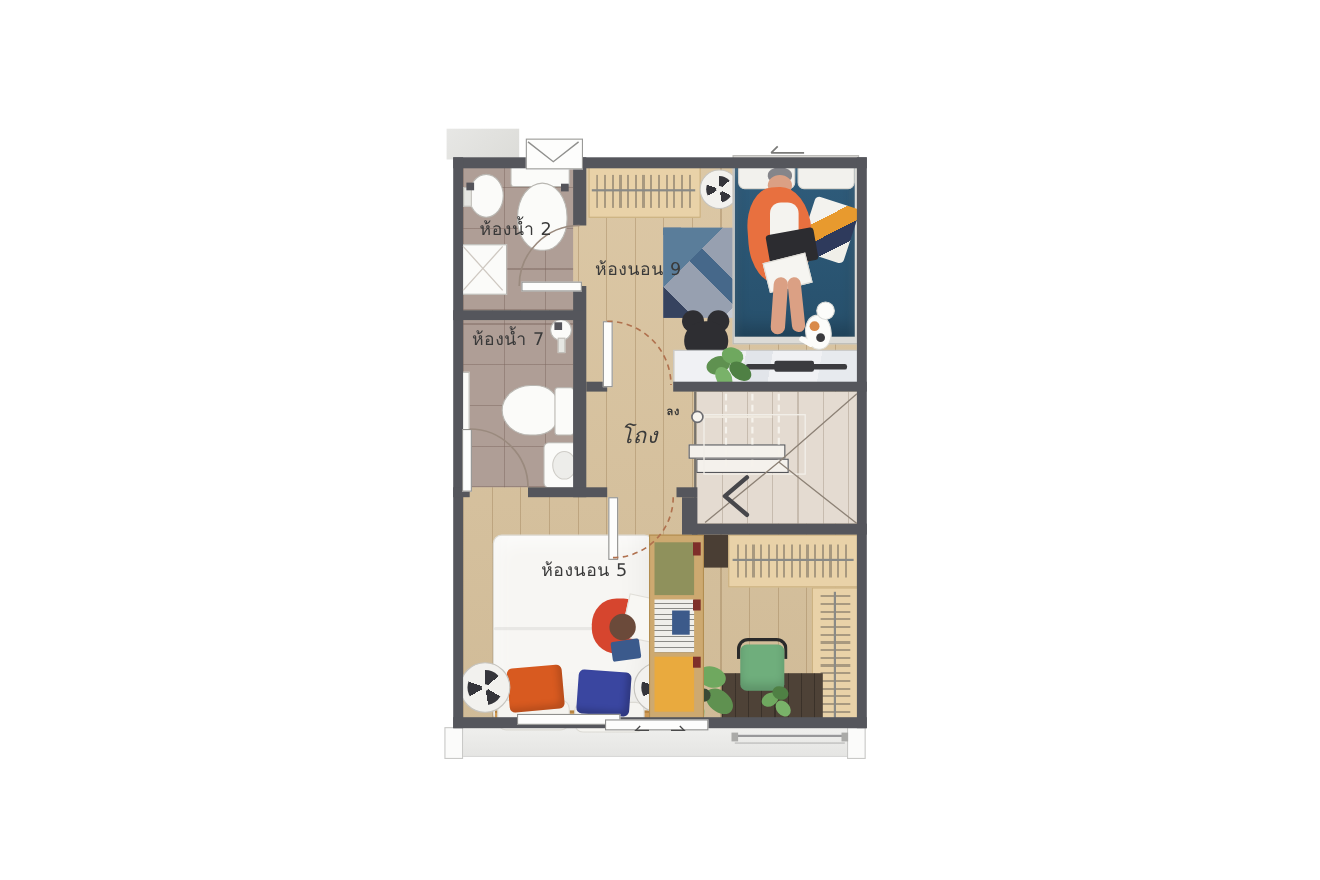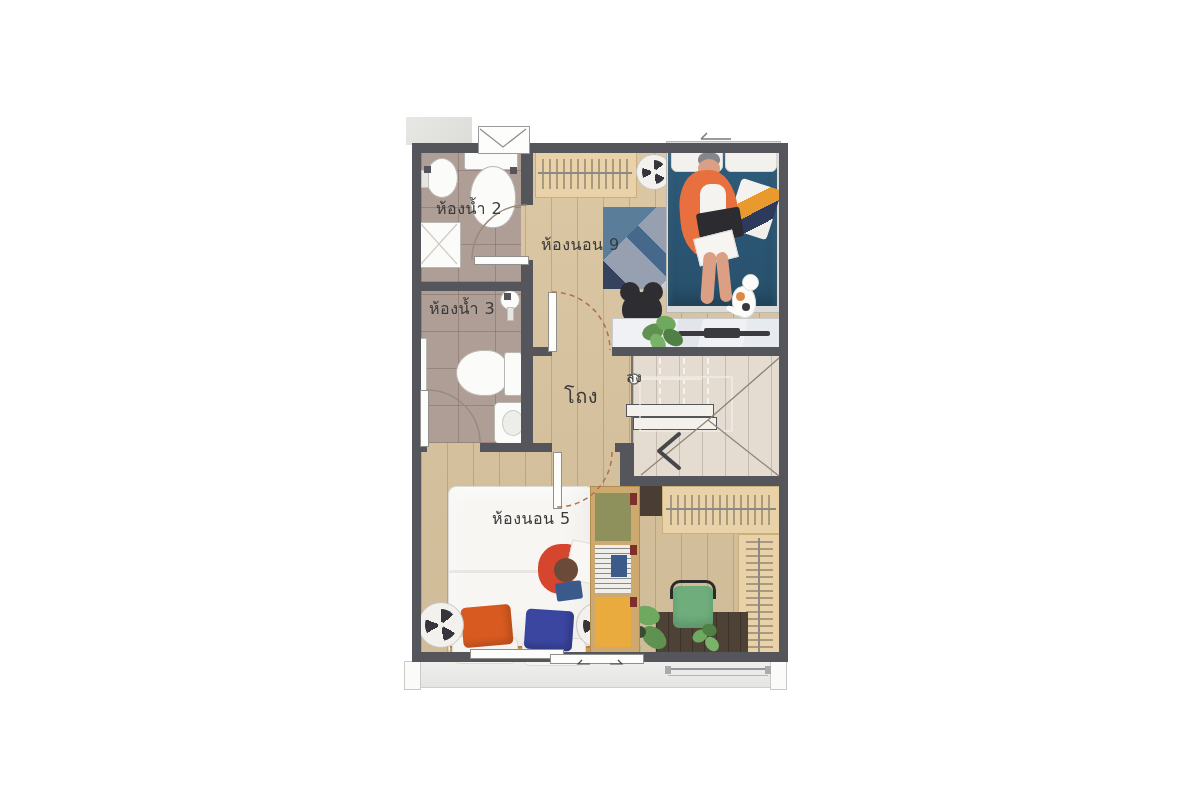--- a/index.html
+++ b/index.html
@@ -236,18 +236,18 @@
     <path d="M 679 434 L 659 451 L 679 468" fill="none" stroke="#47474b" stroke-width="4" stroke-linecap="round" stroke-linejoin="round"></path>
 
     <line x1="640" y1="379" x2="702" y2="379" stroke="#efe9df" stroke-width="2"></line>
     <circle cx="634" cy="379" r="5" fill="#f7f4ee" stroke="#6d6d71" stroke-width="1.5"></circle>
 
     <path d="M 590 664 L 578 664 L 582 660" fill="none" stroke="#4a4a4a" stroke-width="1.2"></path>
     <path d="M 610 664 L 622 664 L 618 660" fill="none" stroke="#4a4a4a" stroke-width="1.2"></path>
   </svg>
 
   <div class="room-label" style="left:436px;top:196px;">ห้องน้ำ 2</div>
-  <div class="room-label" style="left:429px;top:296px;">ห้องน้ำ 3</div>
+  <div class="room-label" style="left:429px;top:296px;">ห้องน้ำ 7</div>
   <div class="room-label" style="left:541px;top:232px;">ห้องนอน 9</div>
-  <div class="room-label" style="left:564px;top:380px;font-size:20px;">โถง</div>
-  <div class="room-label" style="left:626px;top:366px;font-size:14px;">ลง</div>
+  <div class="room-label" style="left:564px;top:380px;font-size:20px;font-style:italic;">โถง</div>
+  <div class="room-label" style="left:606px;top:366px;font-size:10px;font-weight:bold;">ลง</div>
   <div class="room-label" style="left:492px;top:506px;">ห้องนอน 5</div>
 </div>
 
 </body></html>

